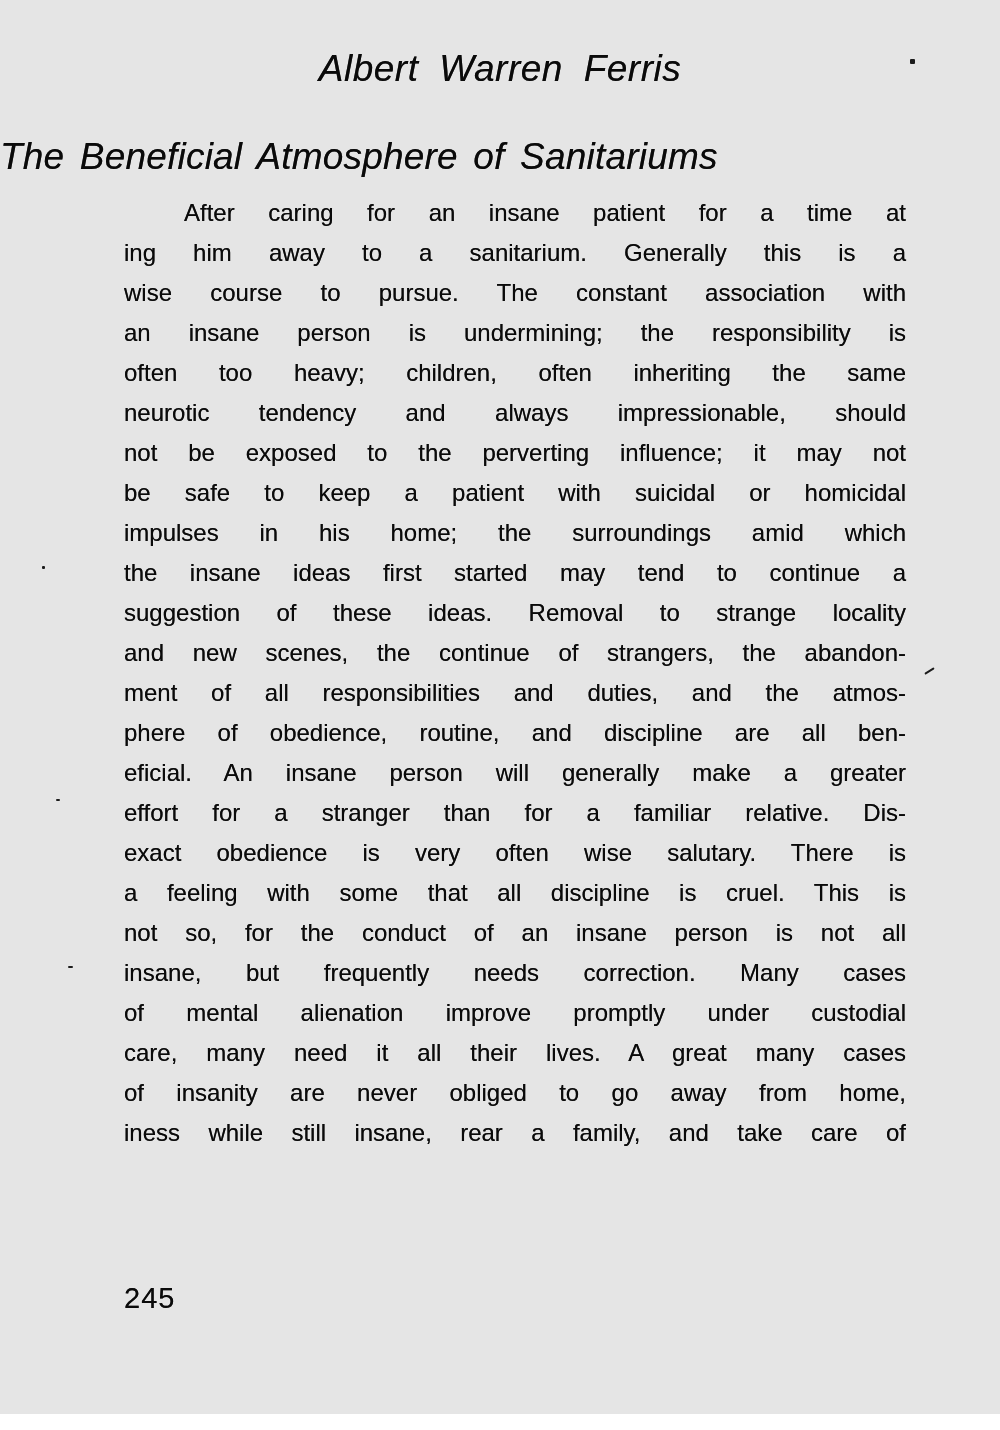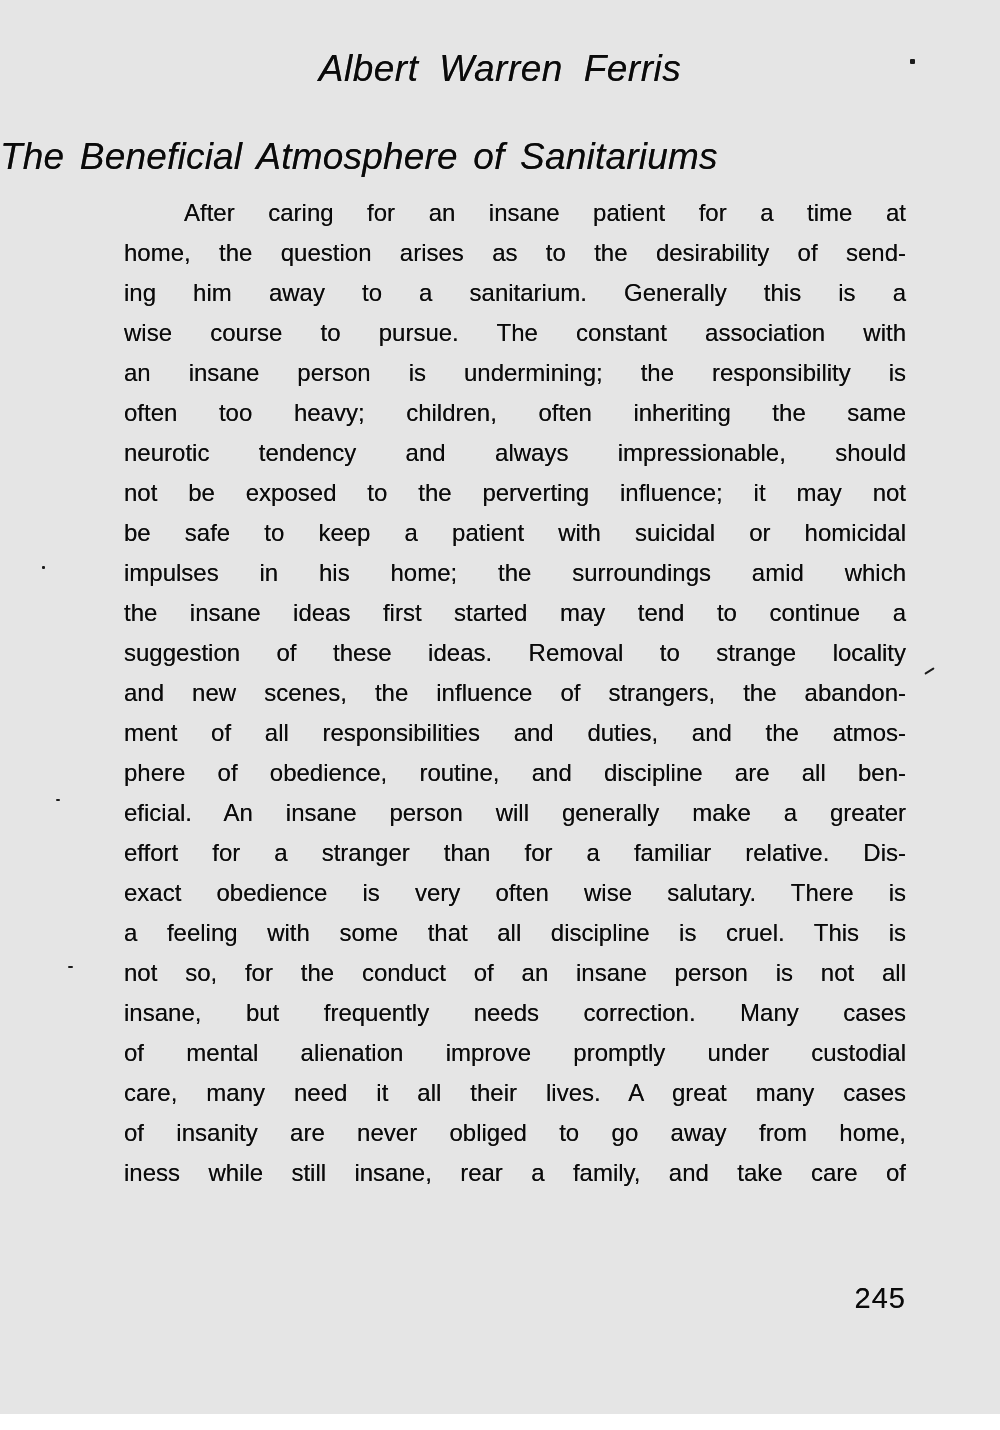--- a/index.html
+++ b/index.html
@@ -53,21 +53,21 @@
     overflow: visible;
   }
   .body-text .line:first-child {
     text-indent: 60px;
   }
   .page-number {
     position: absolute;
     top: 1282px;
     left: 124px;
     width: 782px;
-    text-align: right;
+    text-align: left;
     font-size: 29px;
     letter-spacing: 1px;
   }
   .speck {
     position: absolute;
     background: #1c1c1c;
     border-radius: 1px;
   }
   .speck-1 { left: 910px; top: 59px;  width: 5px;  height: 5px; }
   .speck-2 { left: 924px; top: 670px; width: 11px; height: 2px; transform: rotate(-32deg); }
@@ -79,32 +79,31 @@
 <body>
 
 <div class="page">
 
   <div class="running-head">Albert Warren Ferris</div>
 
   <div class="chapter-title">The Beneficial Atmosphere of Sanitariums</div>
 
   <div class="body-text">
       <div class="line">After caring for an insane patient for a time at</div>
-      <div class="line">home, the question arises as to the desirability of send-</div>
       <div class="line">ing him away to a sanitarium. Generally this is a</div>
       <div class="line">wise course to pursue. The constant association with</div>
       <div class="line">an insane person is undermining; the responsibility is</div>
       <div class="line">often too heavy; children, often inheriting the same</div>
       <div class="line">neurotic tendency and always impressionable, should</div>
       <div class="line">not be exposed to the perverting influence; it may not</div>
       <div class="line">be safe to keep a patient with suicidal or homicidal</div>
       <div class="line">impulses in his home; the surroundings amid which</div>
       <div class="line">the insane ideas first started may tend to continue a</div>
       <div class="line">suggestion of these ideas. Removal to strange locality</div>
-      <div class="line">and new scenes, the influence of strangers, the abandon-</div>
+      <div class="line">and new scenes, the continue of strangers, the abandon-</div>
       <div class="line">ment of all responsibilities and duties, and the atmos-</div>
       <div class="line">phere of obedience, routine, and discipline are all ben-</div>
       <div class="line">eficial. An insane person will generally make a greater</div>
       <div class="line">effort for a stranger than for a familiar relative. Dis-</div>
       <div class="line">exact obedience is very often wise salutary. There is</div>
       <div class="line">a feeling with some that all discipline is cruel. This is</div>
       <div class="line">not so, for the conduct of an insane person is not all</div>
       <div class="line">insane, but frequently needs correction. Many cases</div>
       <div class="line">of mental alienation improve promptly under custodial</div>
       <div class="line">care, many need it all their lives. A great many cases</div>

